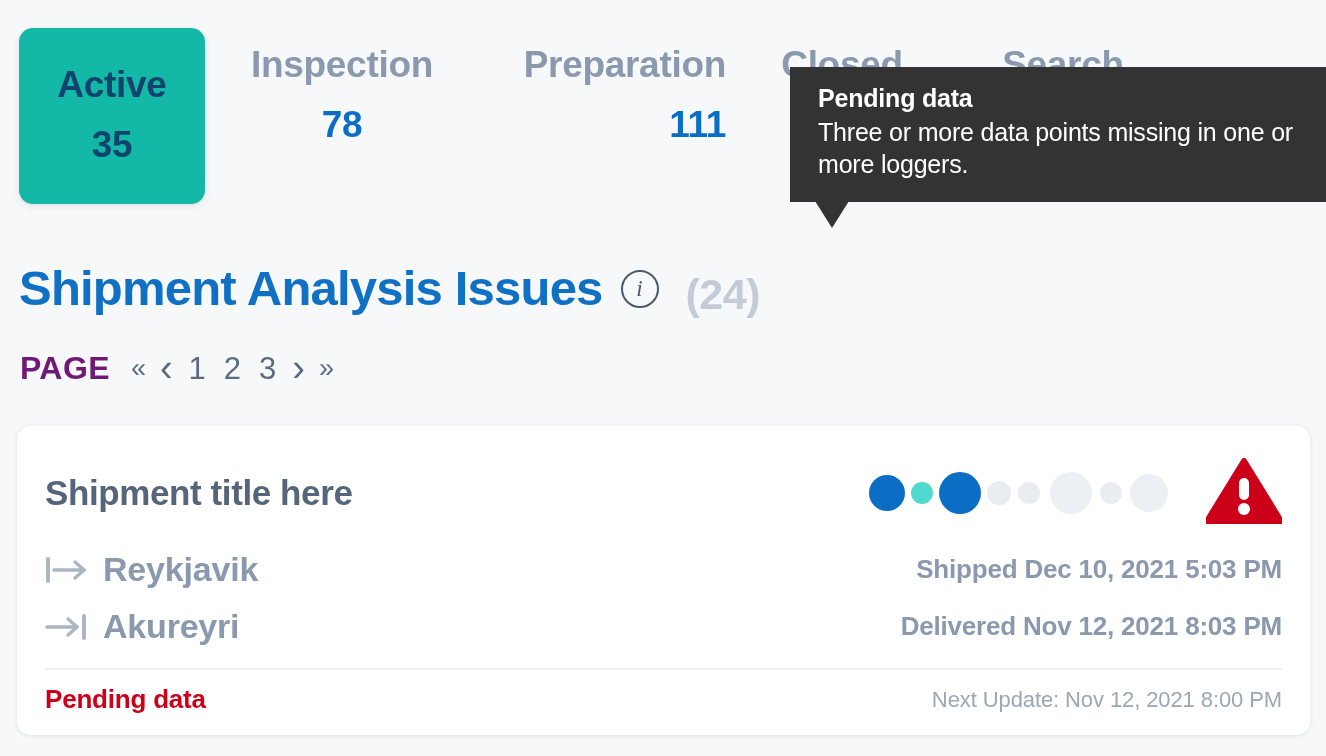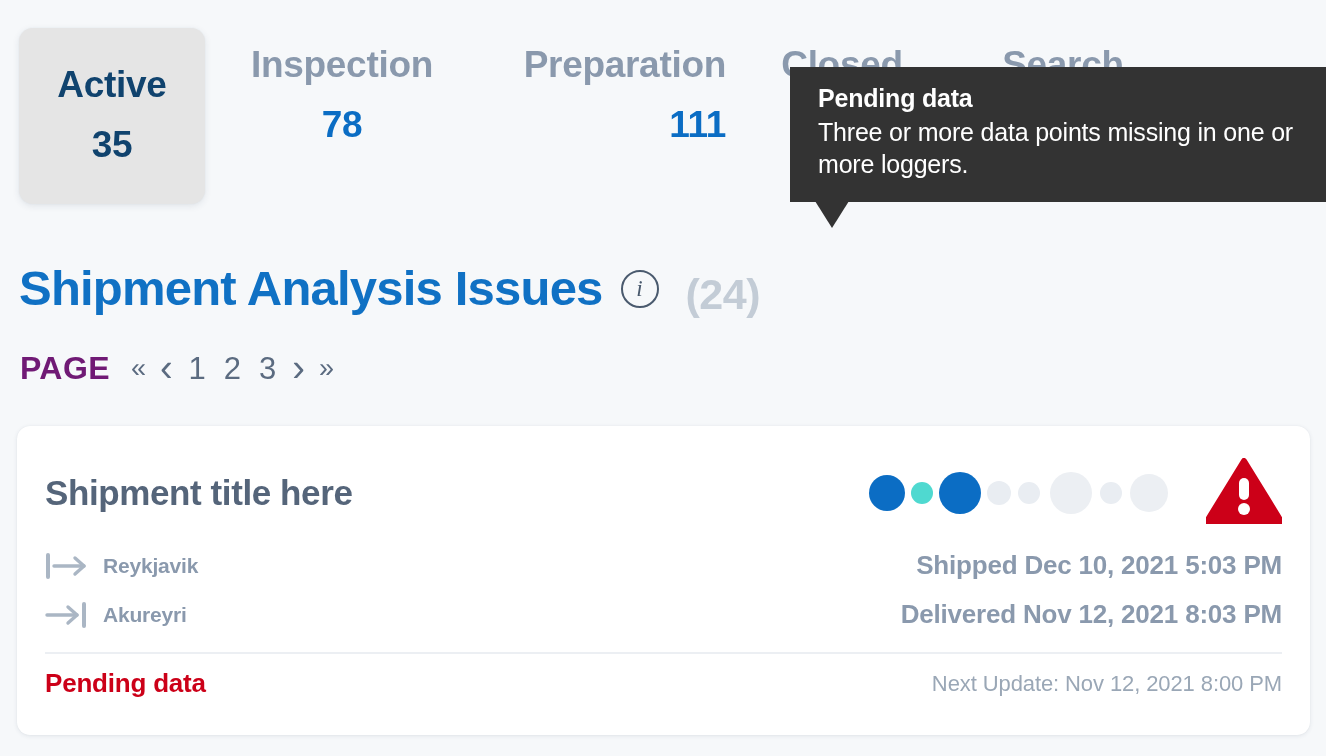--- a/index.html
+++ b/index.html
@@ -29,21 +29,21 @@
   .tab {
     flex: 0 0 auto;
     text-align: center;
     padding-top: 46px;
     box-sizing: border-box;
   }
   .tab-active-wrap {
     width: 186px;
     margin-left: 19px;
     height: 176px;
-    background: #e5e5e5;
+    background: #14b8a6;
     border-radius: 14px;
     box-shadow: 0 2px 7px rgba(40,60,90,0.10), 0 0 2px rgba(40,60,90,0.06);
     display: flex;
     flex-direction: column;
     align-items: center;
     justify-content: center;
     padding-top: 0;
   }
   .tab-label {
     font-size: 37px;
@@ -228,21 +228,21 @@
     display: flex;
     align-items: center;
   }
   .route-icon {
     width: 44px;
     display: flex;
     align-items: center;
     margin-right: 14px;
   }
   .route-city {
-    font-size: 21px;
+    font-size: 34px;
     font-weight: bold;
     color: #8a99ad;
     letter-spacing: -0.2px;
   }
   .route-date {
     font-size: 26px;
     font-weight: bold;
     color: #8a99ad;
     letter-spacing: -0.2px;
   }

